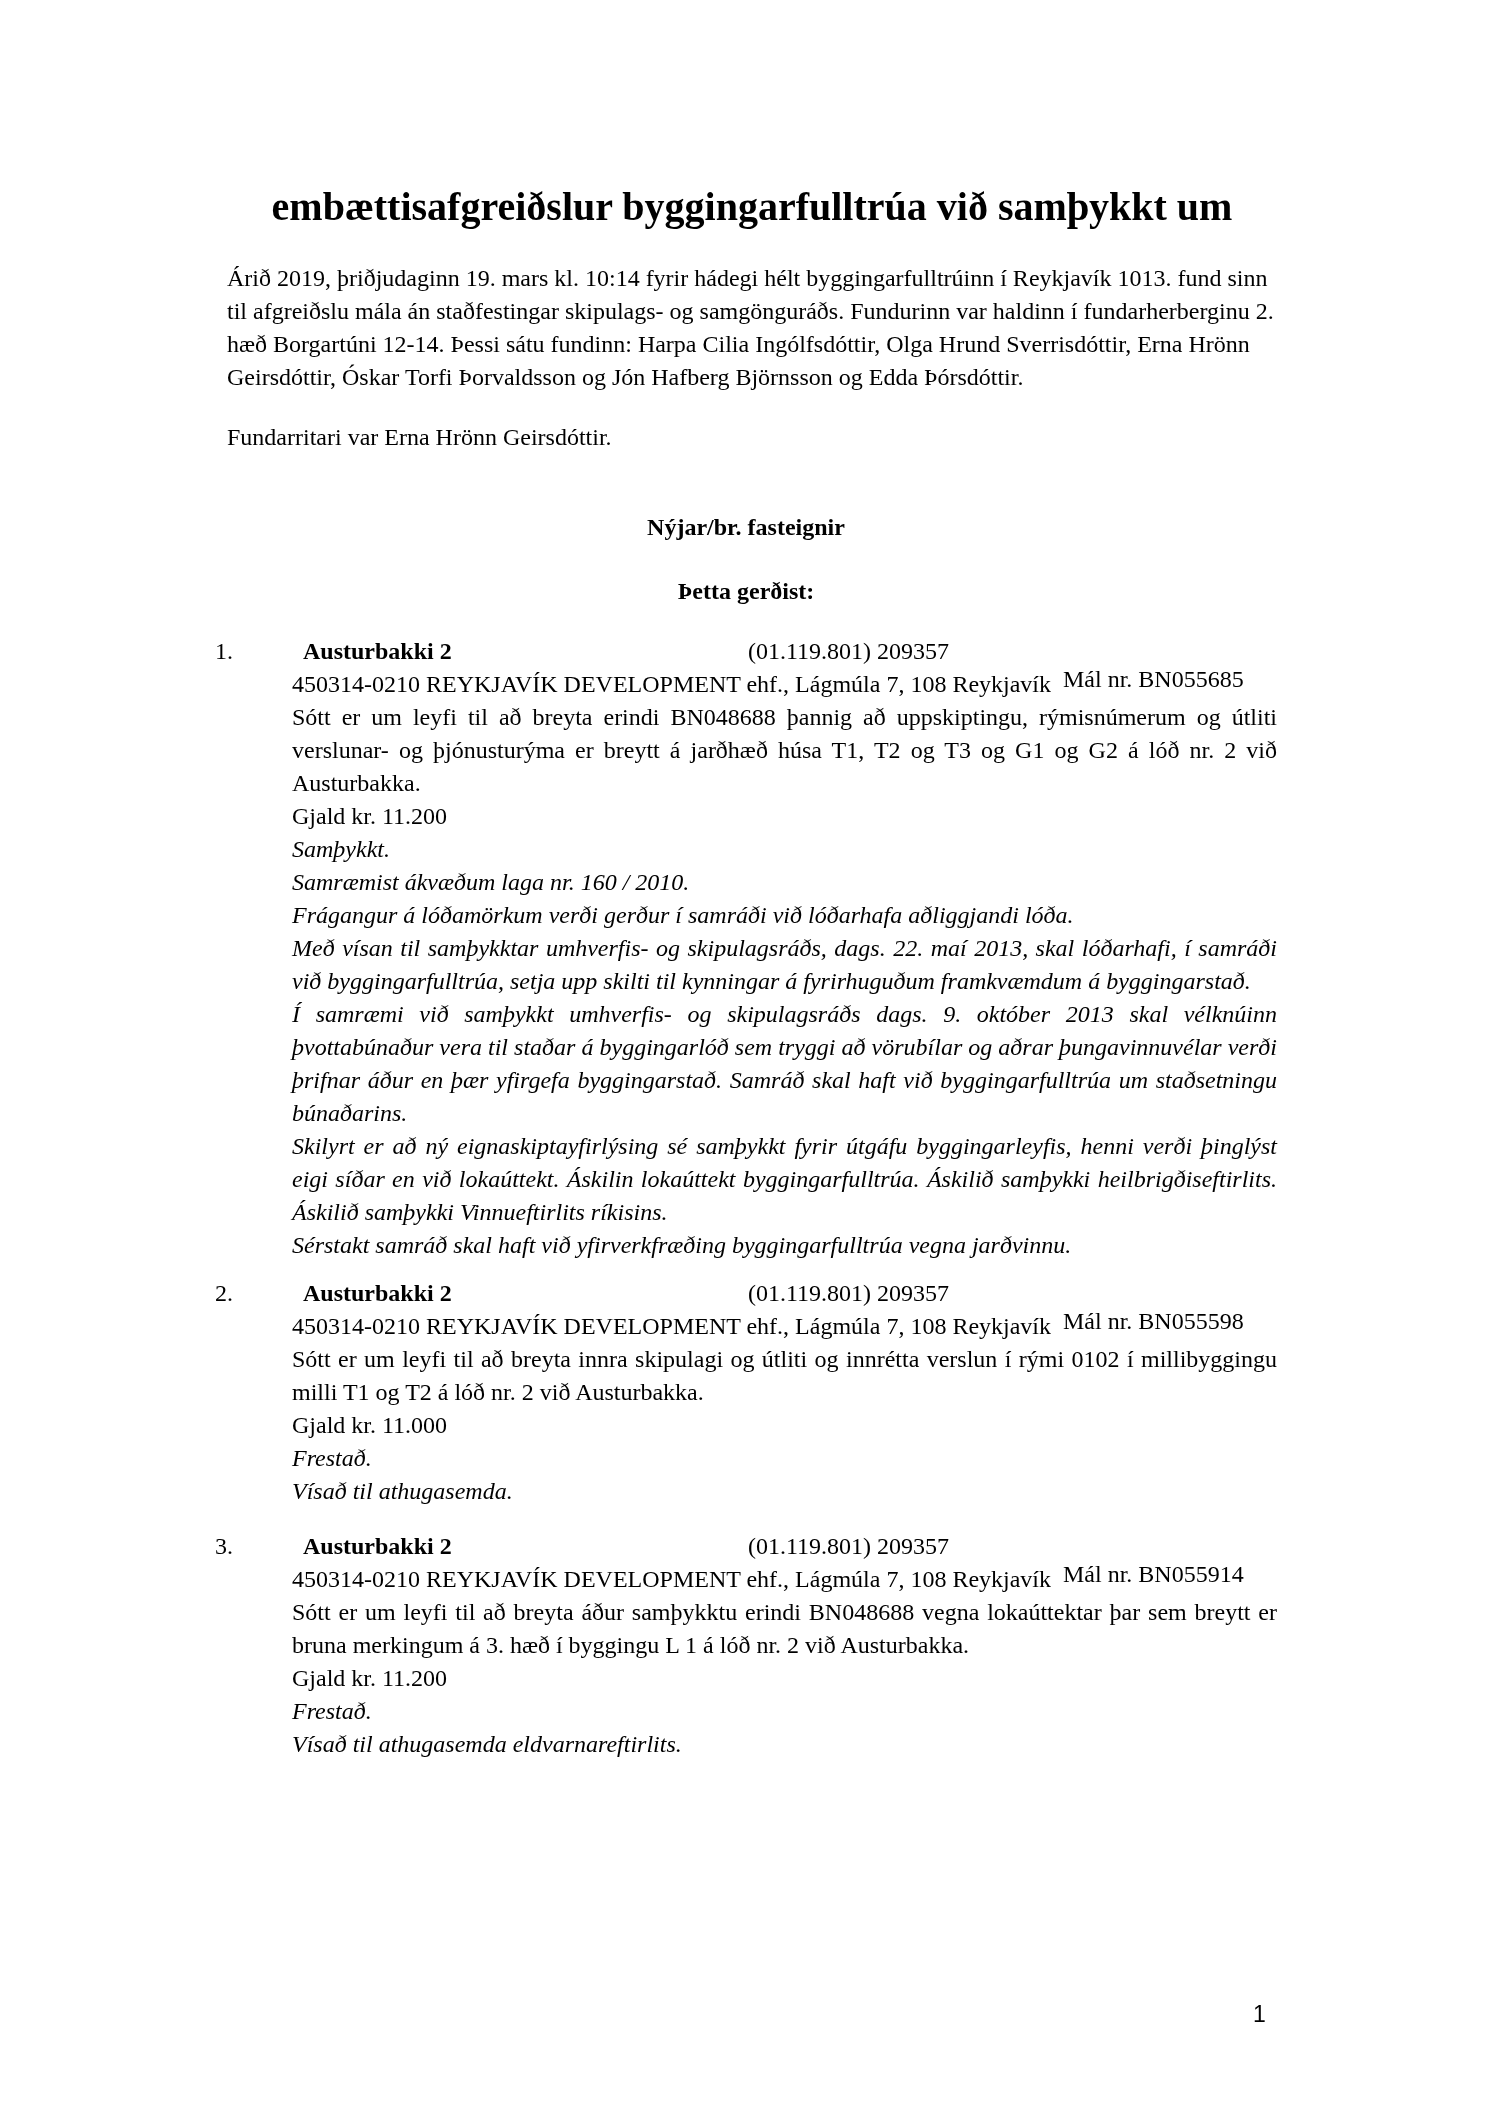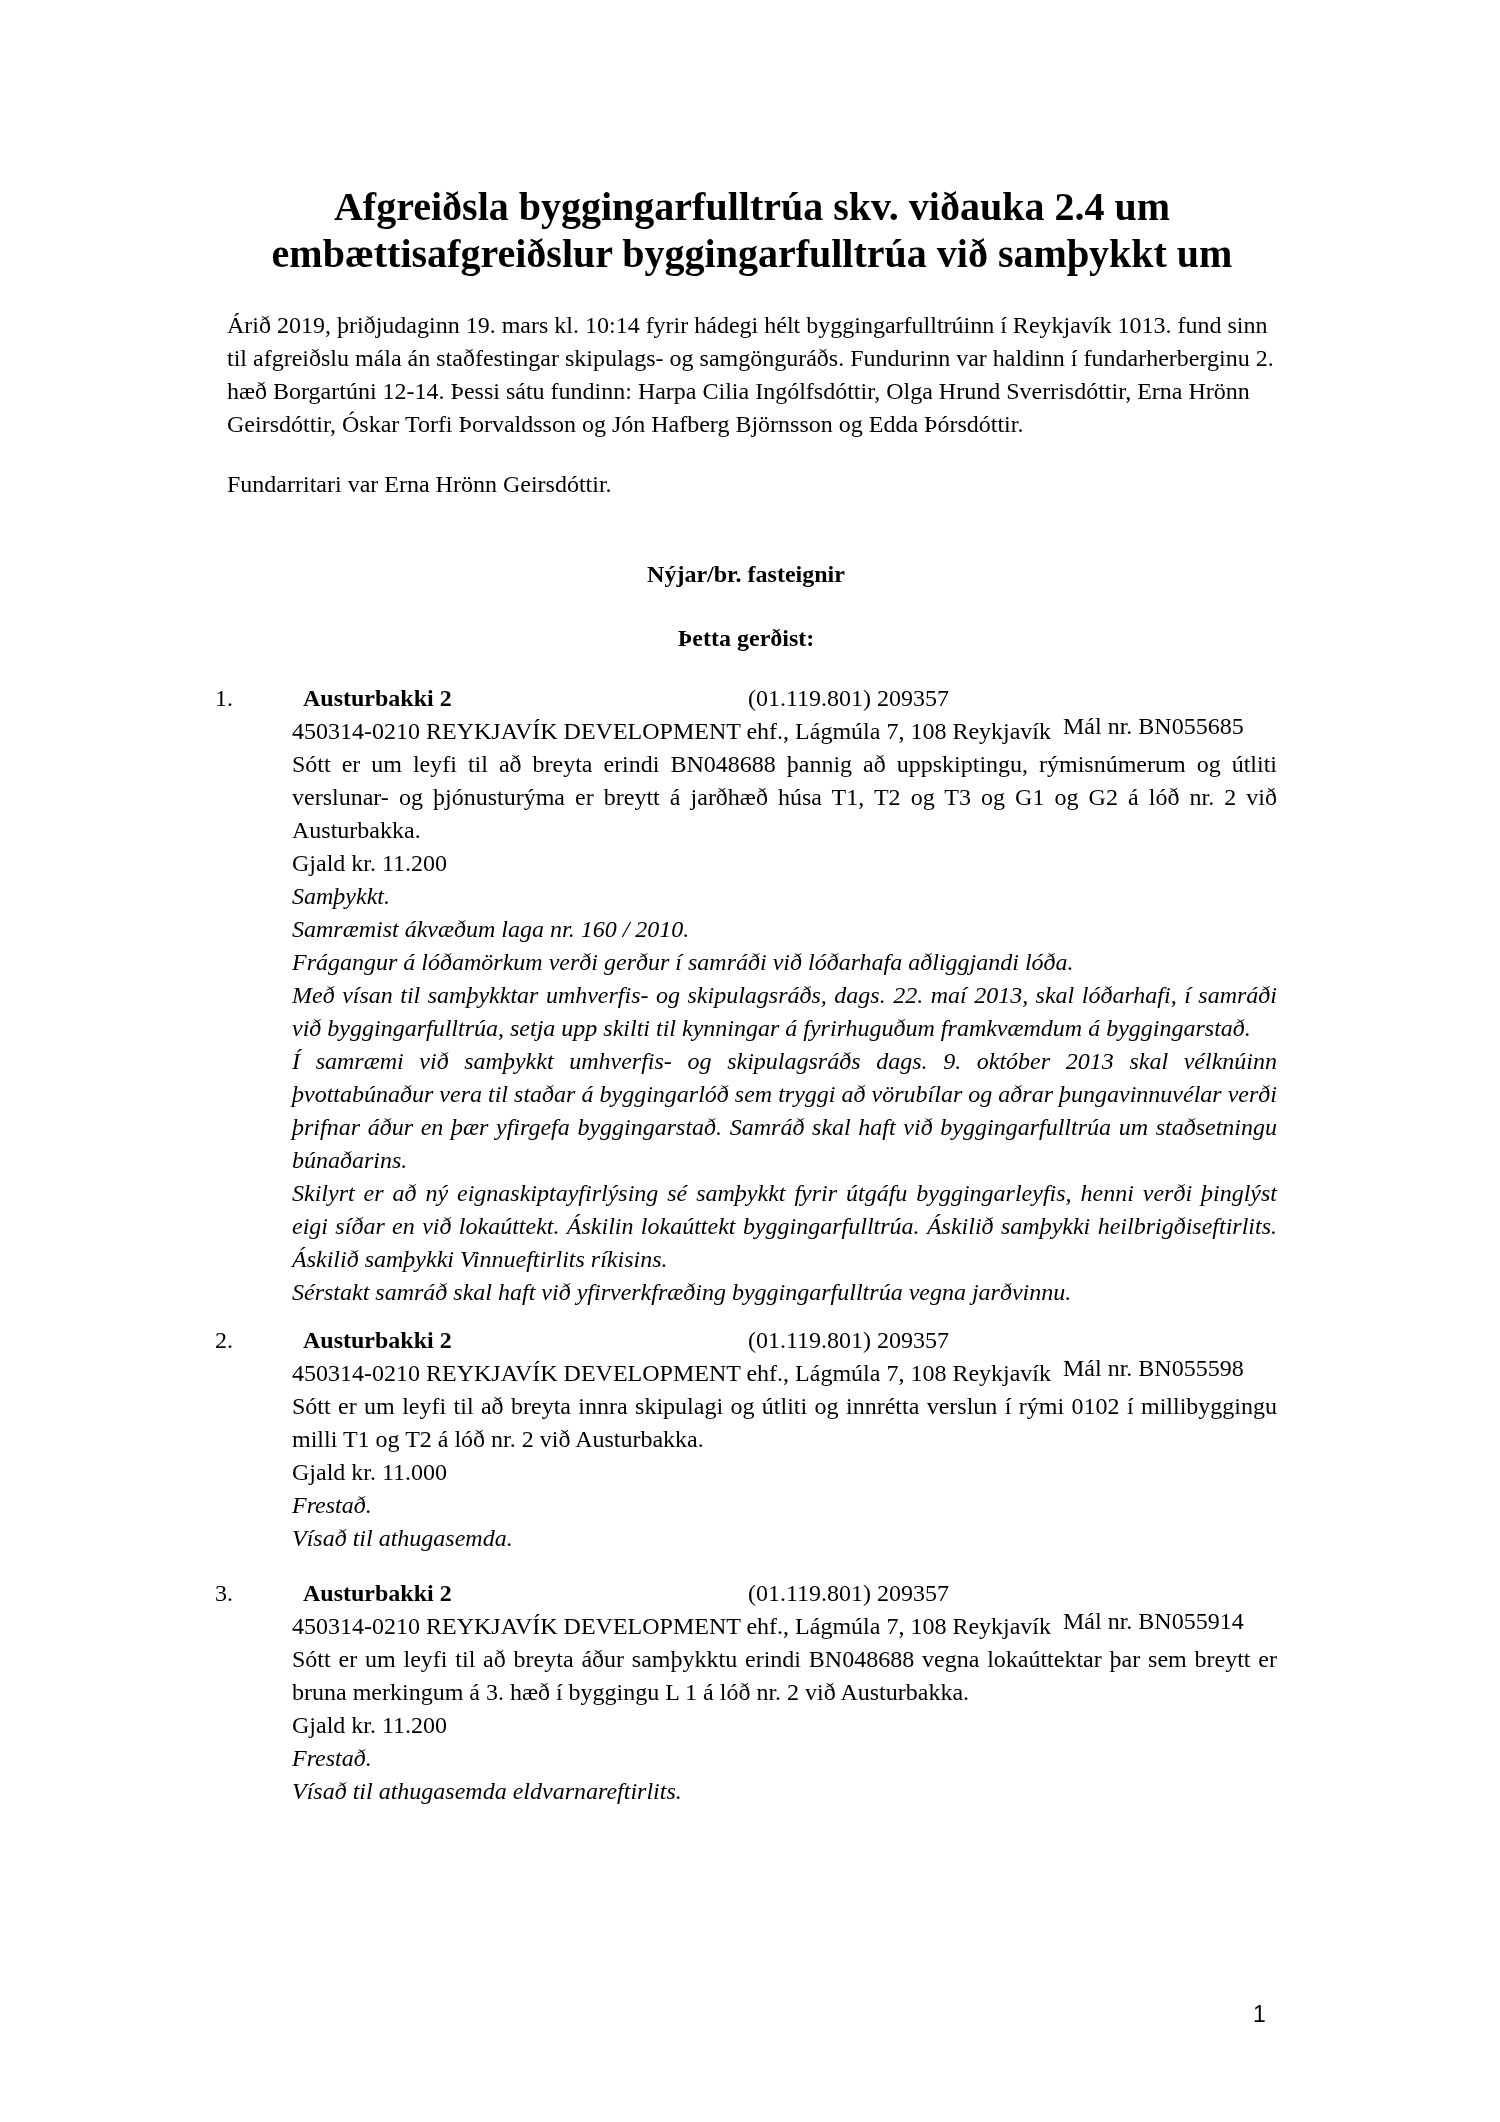--- a/index.html
+++ b/index.html
@@ -67,21 +67,20 @@
     line-height: 28px;
   }
 </style>
 </head>
 <body>
 
 <div class="page">
   <div class="content">
 
     <div class="doc-title">
-      <div>Afgreiðsla byggingarfulltrúa skv. viðauka 2.4 um</div>
       <div>embættisafgreiðslur byggingarfulltrúa við samþykkt um</div>
     </div>
 
     <p class="intro" style="margin-bottom:0;">Árið 2019, þriðjudaginn 19. mars kl. 10:14 fyrir hádegi hélt byggingarfulltrúinn í Reykjavík 1013. fund sinn til afgreiðslu mála án staðfestingar skipulags- og samgönguráðs. Fundurinn var haldinn í fundarherberginu 2. hæð Borgartúni 12-14. Þessi sátu fundinn: Harpa Cilia Ingólfsdóttir, Olga Hrund Sverrisdóttir, Erna Hrönn Geirsdóttir, Óskar Torfi Þorvaldsson og Jón Hafberg Björnsson og Edda Þórsdóttir.</p>
 
     <p class="secretary" style="margin-bottom:0;">Fundarritari var Erna Hrönn Geirsdóttir.</p>
 
     <div class="heading-center subsection-heading">Nýjar/br. fasteignir</div>
 
     <div class="heading-center section-heading">Þetta gerðist:</div>

